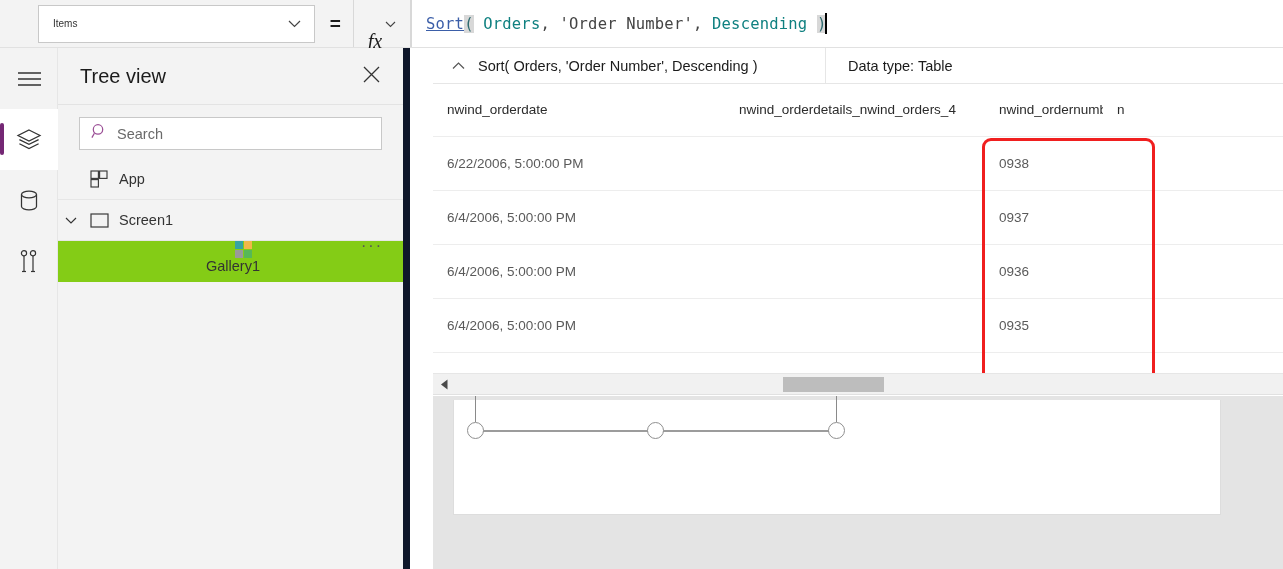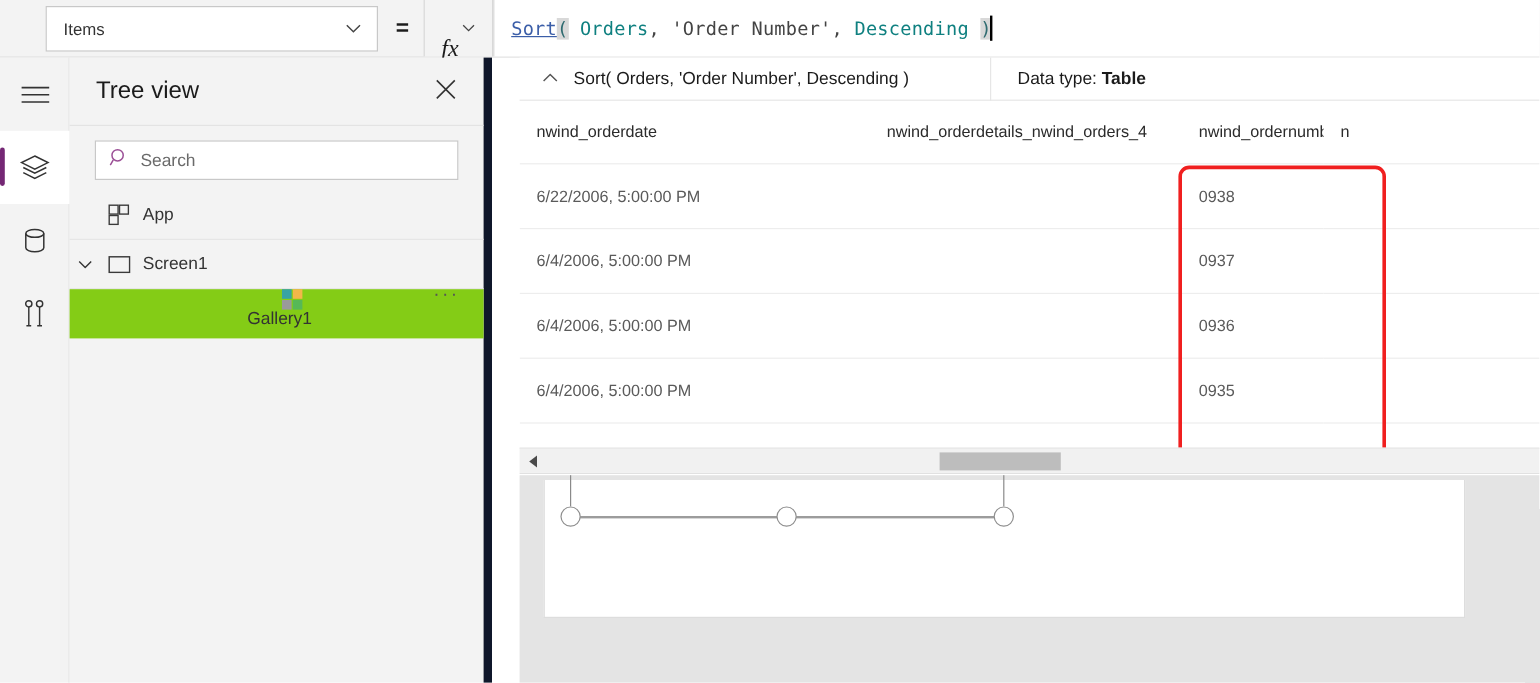--- a/index.html
+++ b/index.html
@@ -31,21 +31,21 @@
   }
   .prop-select {
     width: 277px; height: 38px;
     margin-left: 38px;
     background: #ffffff;
     border: 1px solid #c8c8c8;
     display: flex;
     align-items: center;
     justify-content: space-between;
     padding: 0 13px 0 14px;
-    font-size: 14px;
+    font-size: 10px;
     color: #333333;
   }
   .prop-select .chev { color: #444; font-size: 12px; line-height: 1; }
   .equals {
     width: 32px;
     text-align: center;
     font-size: 19px;
     color: #1b1b1b;
     font-weight: 700;
     margin-left: 4px;
@@ -220,21 +220,21 @@
     border-right: 1px solid #e6e6e6;
     font-size: 14.5px;
     color: #1b1b1b;
   }
   .result-expr .chev-up { font-size: 11px; color: #555; }
   .datatype {
     padding-left: 22px;
     font-size: 14.5px;
     color: #1b1b1b;
   }
-  .datatype b { font-weight: 700; }
+  .datatype b { font-weight: 400; }
 
   .grid-wrap {
     position: relative;
     height: 293px;
     overflow: hidden;
   }
   .grid-table {
     border-collapse: collapse;
     table-layout: fixed;
     width: 1000px;

